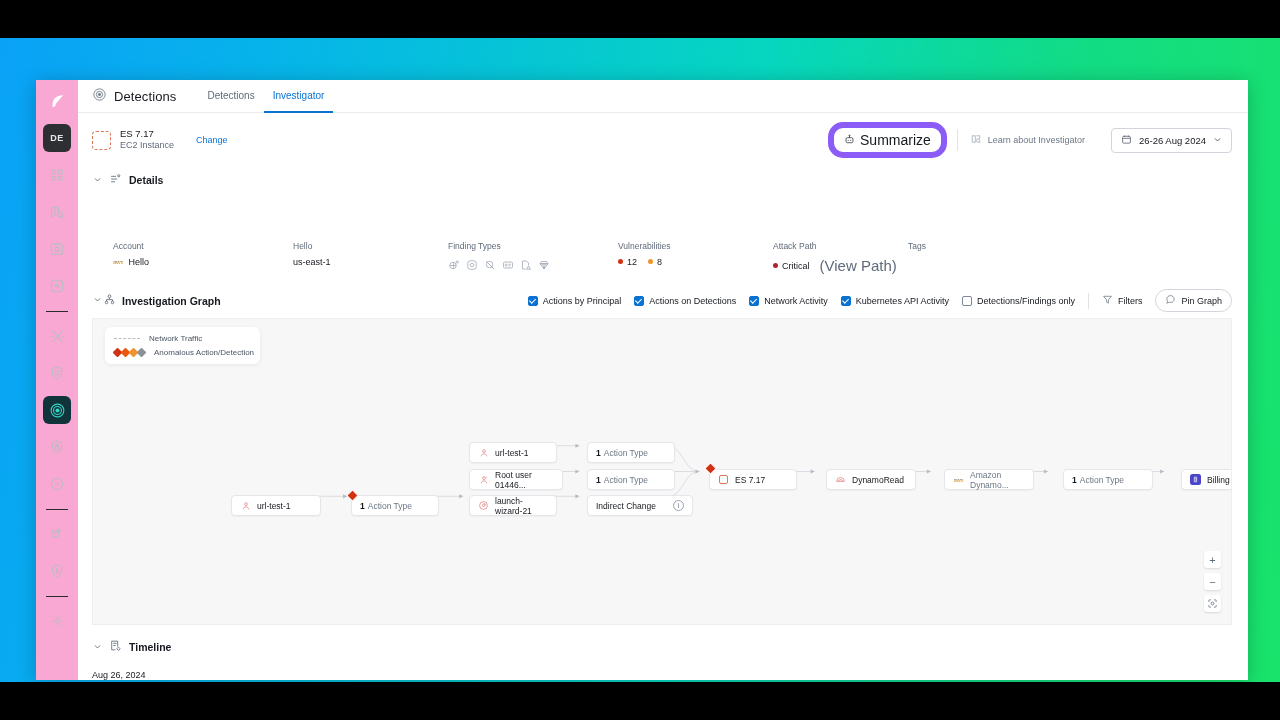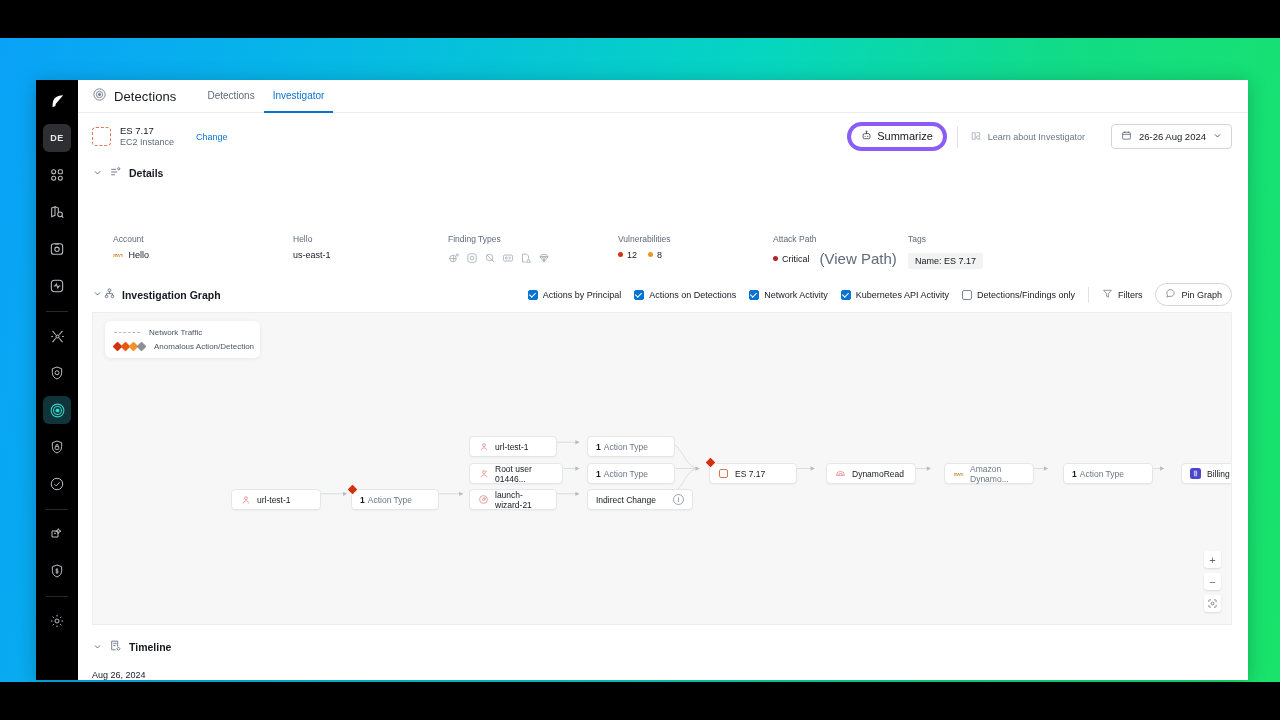--- a/index.html
+++ b/index.html
@@ -18,21 +18,21 @@
 
   
   #app {
     position: absolute; left: 36px; top: 80px; width: 1212px; height: 600px;
     background: #ffffff; overflow: hidden; display: flex;
     box-shadow: 0 2px 18px rgba(0,0,0,.22);
   }
 
   
   #rail {
-    width: 42px; background: #000000; flex: 0 0 42px;
+    width: 42px; background: #f9a8d4; flex: 0 0 42px;
     display: flex; flex-direction: column; align-items: center; padding-top: 6px;
   }
   .rail-logo { width: 30px; height: 30px; display:flex; align-items:center; justify-content:center; margin-bottom: 8px;}
   .rail-item {
     width: 28px; height: 28px; margin-bottom: 9px; border-radius: 6px;
     display: flex; align-items: center; justify-content: center;
     color: #b9bcc2;
   }
   .rail-item.badge {
     background: #2d2f33; color:#e6e8ea; font-size: 9px; font-weight: 700; letter-spacing:.4px;
@@ -63,22 +63,22 @@
   }
   .res-icon {
     width: 19px; height: 19px; border: 1.6px dashed #d97757; border-radius: 4px;
     margin-right: 9px; flex: 0 0 19px;
   }
   .res-title { font-size: 9.5px; color: #16191f; line-height: 1.25; }
   .res-sub { font-size: 9px; color: #5f6b7a; line-height: 1.25; }
   .res-change { font-size: 9px; color: #0972d3; margin-left: 22px; }
   .head-right { margin-left: auto; display: flex; align-items: center; gap: 0; }
   .btn-summarize {
-    display:flex; align-items:flex-start; gap:5px; font-size:11px; color:#16191f;
-    border:4px solid #8b5cf6; border-radius: 15px; padding: 4px 10px; background:#fff;
+    display:flex; align-items:flex-start; gap:5px; font-size:14px; color:#16191f;
+    border:6px solid #8b5cf6; border-radius: 15px; padding: 4px 10px; background:#fff;
   }
   .btn-learn {
     display:flex; align-items:center; gap:6px; font-size:9px; color:#44506080;
     padding: 4px 12px; margin-left: 10px; border-left: 1px solid #e0e3e6;
   }
   .btn-learn span { color:#6b7785; }
   .date-pick {
     display:flex; align-items:center; gap:7px; font-size:9.5px; color:#16191f;
     border:1px solid #d1d5db; border-radius: 4px; padding: 5px 9px; margin-left: 14px;
     background:#fff;
@@ -416,23 +416,20 @@
         <div>
           <div class="d-label">Attack Path</div>
           <div class="d-val">
             <span><i class="dot crit"></i><span>Critical</span></span>
             <span class="viewpath">(View Path)</span>
           </div>
         </div>
 
         <div>
           <div class="d-label">Tags</div>
-          <div>
-            <span class="tag-chip">Name: ES 7.17</span>
-          </div>
         </div>
       </div>
 
       <div id="graphhead">
         <span class="chev">
           <svg width="9" height="9" viewBox="0 0 24 24" fill="none" stroke="#5f6b7a" stroke-width="2.4">
               <path d="M5 9l7 7 7-7"></path>
             </svg>
         </span>
         <span style="margin:0 6px 0 1px">

